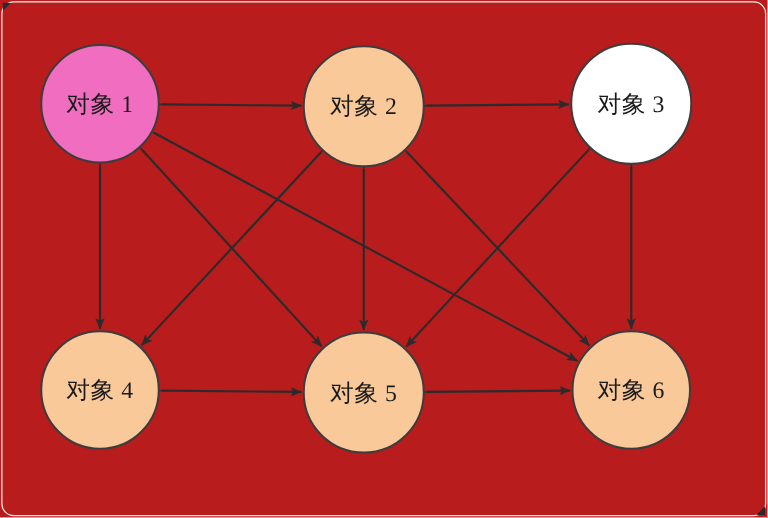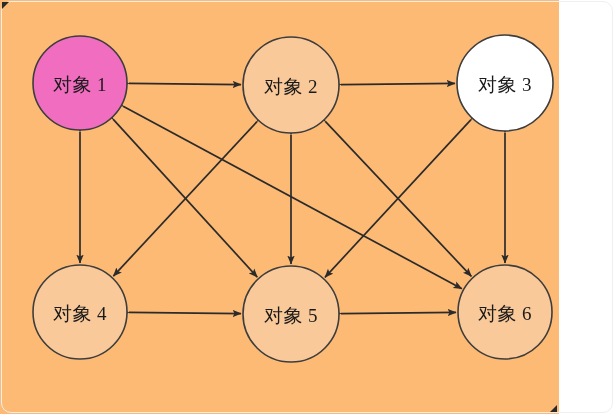--- a/index.html
+++ b/index.html
@@ -8,23 +8,23 @@
     background: #ffffff;
   }
   body {
     width: 614px;
     height: 414px;
     font-family: "Liberation Serif", "DejaVu Serif", serif;
     overflow: hidden;
   }
   #canvas-wrap {
     position: relative;
-    width: 559px;
+    width: 614px;
     height: 414px;
-    background: #fdba74;
+    background: #b91c1c;
     box-sizing: border-box;
   }
   #graph-svg {
     position: absolute;
     left: 0;
     top: 0;
     width: 614px;
     height: 414px;
     display: block;
   }

